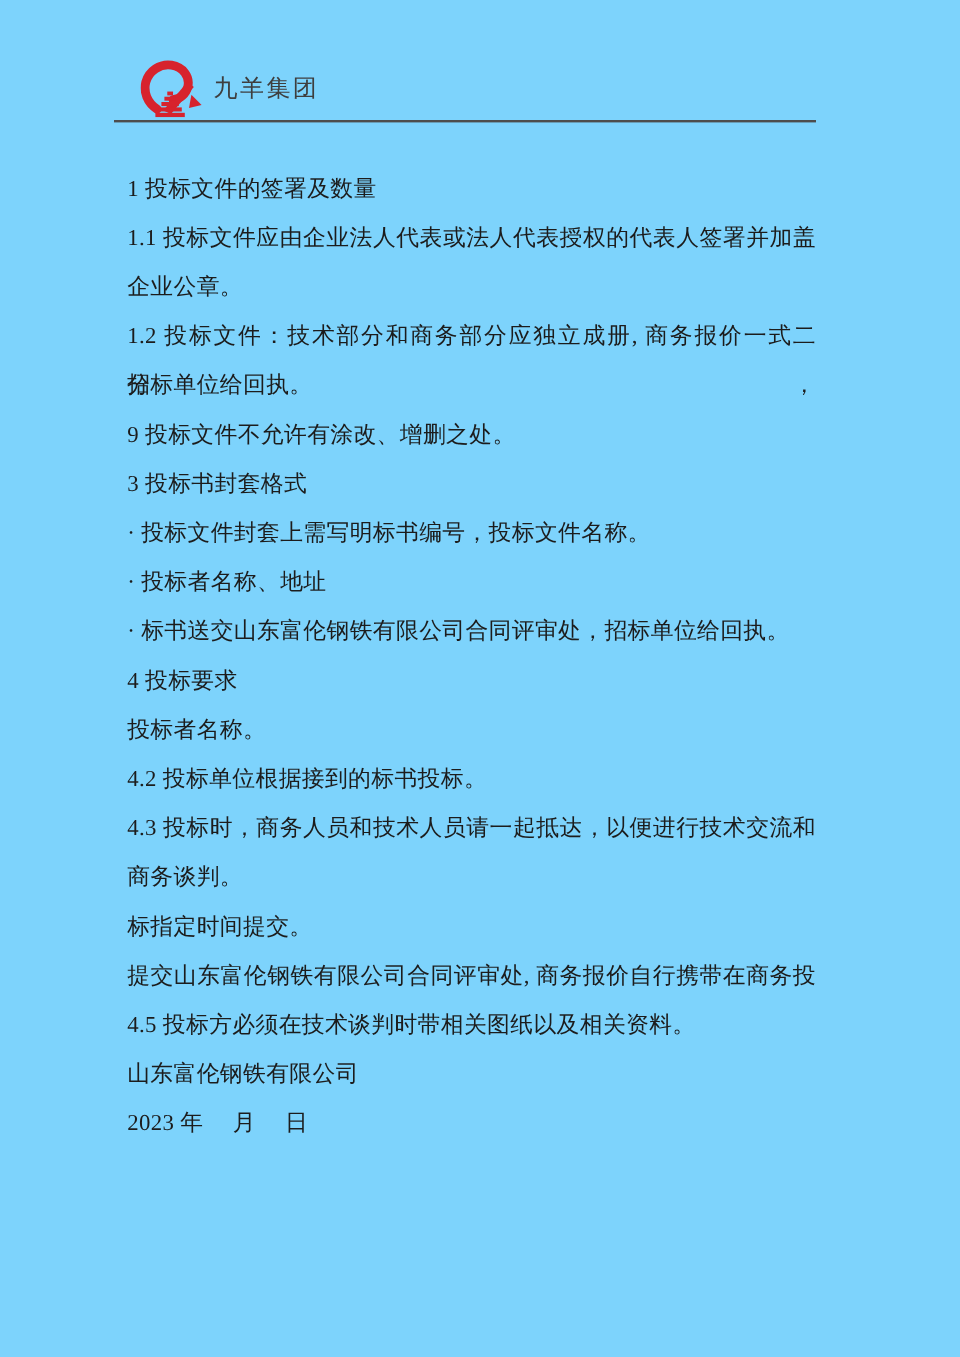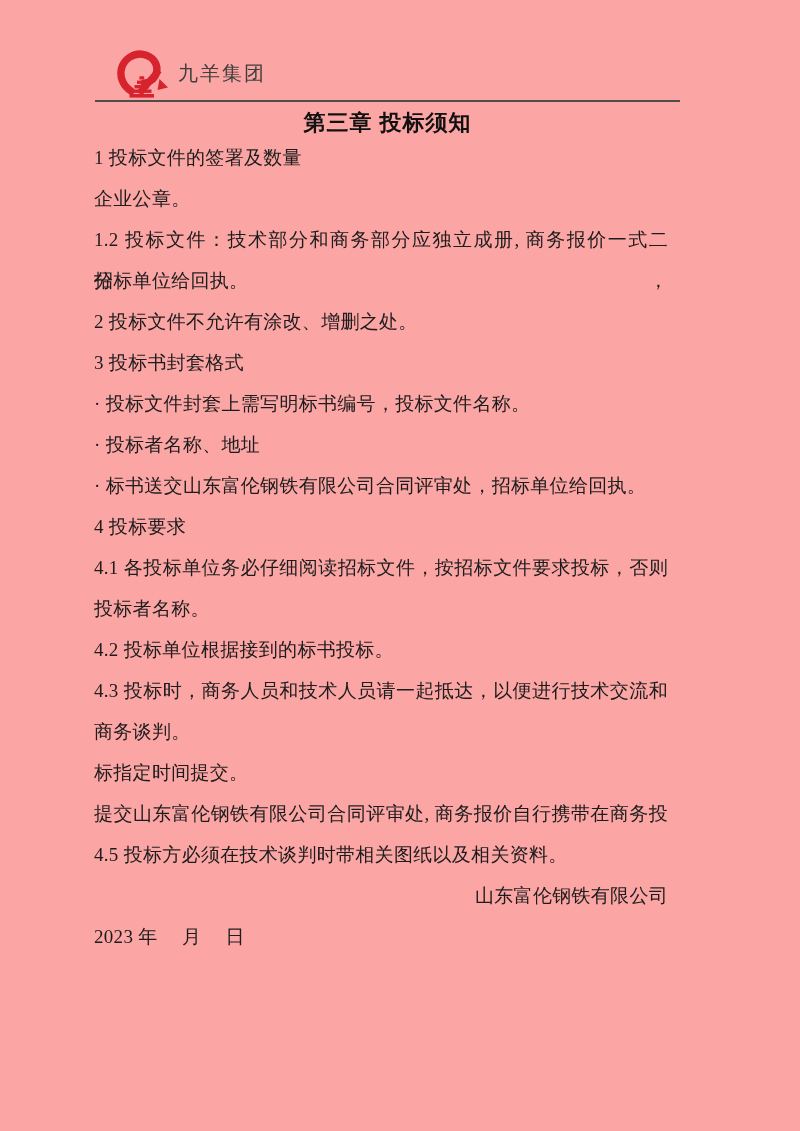--- a/index.html
+++ b/index.html
@@ -3,21 +3,21 @@
 <meta charset="utf-8">
 <style>
   html, body { margin: 0; padding: 0; }
   body {
     width: 800px; height: 1131px;
     background: #ffffff;
     font-family: "Liberation Serif", "DejaVu Serif", serif;
     color: #1c1c1c;
     overflow: hidden;
   }
-  .page { position: relative; width: 800px; height: 1131px; background: #fca5a5; }
+  .page { position: relative; width: 800px; height: 1131px; background: #7dd3fc; }
 
   
   .logo-row {
     position: absolute; left: 117px; top: 48px;
     display: flex; align-items: center;
   }
   .logo-mark { width: 52px; height: 50px; display: block; }
   .logo-text {
     margin-left: 9px;
     font-family: "Liberation Sans", "DejaVu Sans", sans-serif;
@@ -34,33 +34,33 @@
   .doc-title {
     position: absolute; left: 95px; top: 108px; width: 585px;
     text-align: center;
     font-family: "Liberation Sans", "DejaVu Sans", sans-serif;
     font-weight: bold; font-size: 22px; color: #111;
     letter-spacing: 1px; white-space: nowrap;
   }
 
   
   .content {
-    position: absolute; left: 94px; top: 137px; width: 574px;
+    position: absolute; left: 106px; top: 137px; width: 574px;
   }
   .line {
     height: 41px; line-height: 41px;
     font-size: 19px; white-space: nowrap;
     letter-spacing: 0.3px;
   }
   .line.j {
     white-space: normal;
     text-align: justify;
     text-align-last: justify;
   }
-  .line.sign { text-align: right; }
+  .line.sign { }
   .line.date { text-align: left; padding-right: 17px; box-sizing: border-box; }
 </style>
 </head>
 <body>
 
 <div class="page">
 
   <div class="logo-row">
     <svg class="logo-mark" viewBox="0 0 52 50" aria-hidden="true">
 
@@ -74,34 +74,33 @@
       <rect x="15" y="41.5" width="19.5" height="3.4" fill="#d7232d"></rect>
       <rect x="17.5" y="37" width="14.5" height="3.4" fill="#d7232d"></rect>
       <rect x="20" y="32.6" width="9.5" height="3.3" fill="#d7232d"></rect>
       <rect x="22.4" y="28.3" width="4.8" height="3.2" fill="#d7232d"></rect>
     </svg>
     <span class="logo-text">九羊集团</span>
   </div>
 
   <div class="header-rule"></div>
 
-  <div class="doc-title">第三章 投标须知</div>
 
   <div class="content">
     <div class="line">1 投标文件的签署及数量</div>
+    <div class="line j">1.1 投标文件应由企业法人代表或法人代表授权的代表人签署并加盖</div>
     <div class="line">企业公章。</div>
     <div class="line j">1.2 投标文件：技术部分和商务部分应独立成册, 商务报价一式二分，</div>
     <div class="line">招标单位给回执。</div>
-    <div class="line">2 投标文件不允许有涂改、增删之处。</div>
+    <div class="line">9 投标文件不允许有涂改、增删之处。</div>
     <div class="line">3 投标书封套格式</div>
     <div class="line">· 投标文件封套上需写明标书编号，投标文件名称。</div>
     <div class="line">· 投标者名称、地址</div>
     <div class="line">· 标书送交山东富伦钢铁有限公司合同评审处，招标单位给回执。</div>
     <div class="line">4 投标要求</div>
-    <div class="line j">4.1 各投标单位务必仔细阅读招标文件，按招标文件要求投标，否则</div>
     <div class="line">投标者名称。</div>
     <div class="line">4.2 投标单位根据接到的标书投标。</div>
     <div class="line j">4.3 投标时，商务人员和技术人员请一起抵达，以便进行技术交流和</div>
     <div class="line">商务谈判。</div>
     <div class="line">标指定时间提交。</div>
     <div class="line j">提交山东富伦钢铁有限公司合同评审处, 商务报价自行携带在商务投</div>
     <div class="line">4.5 投标方必须在技术谈判时带相关图纸以及相关资料。</div>
     <div class="line sign">山东富伦钢铁有限公司</div>
     <div class="line date">2023 年　 月　 日</div>
   </div>

